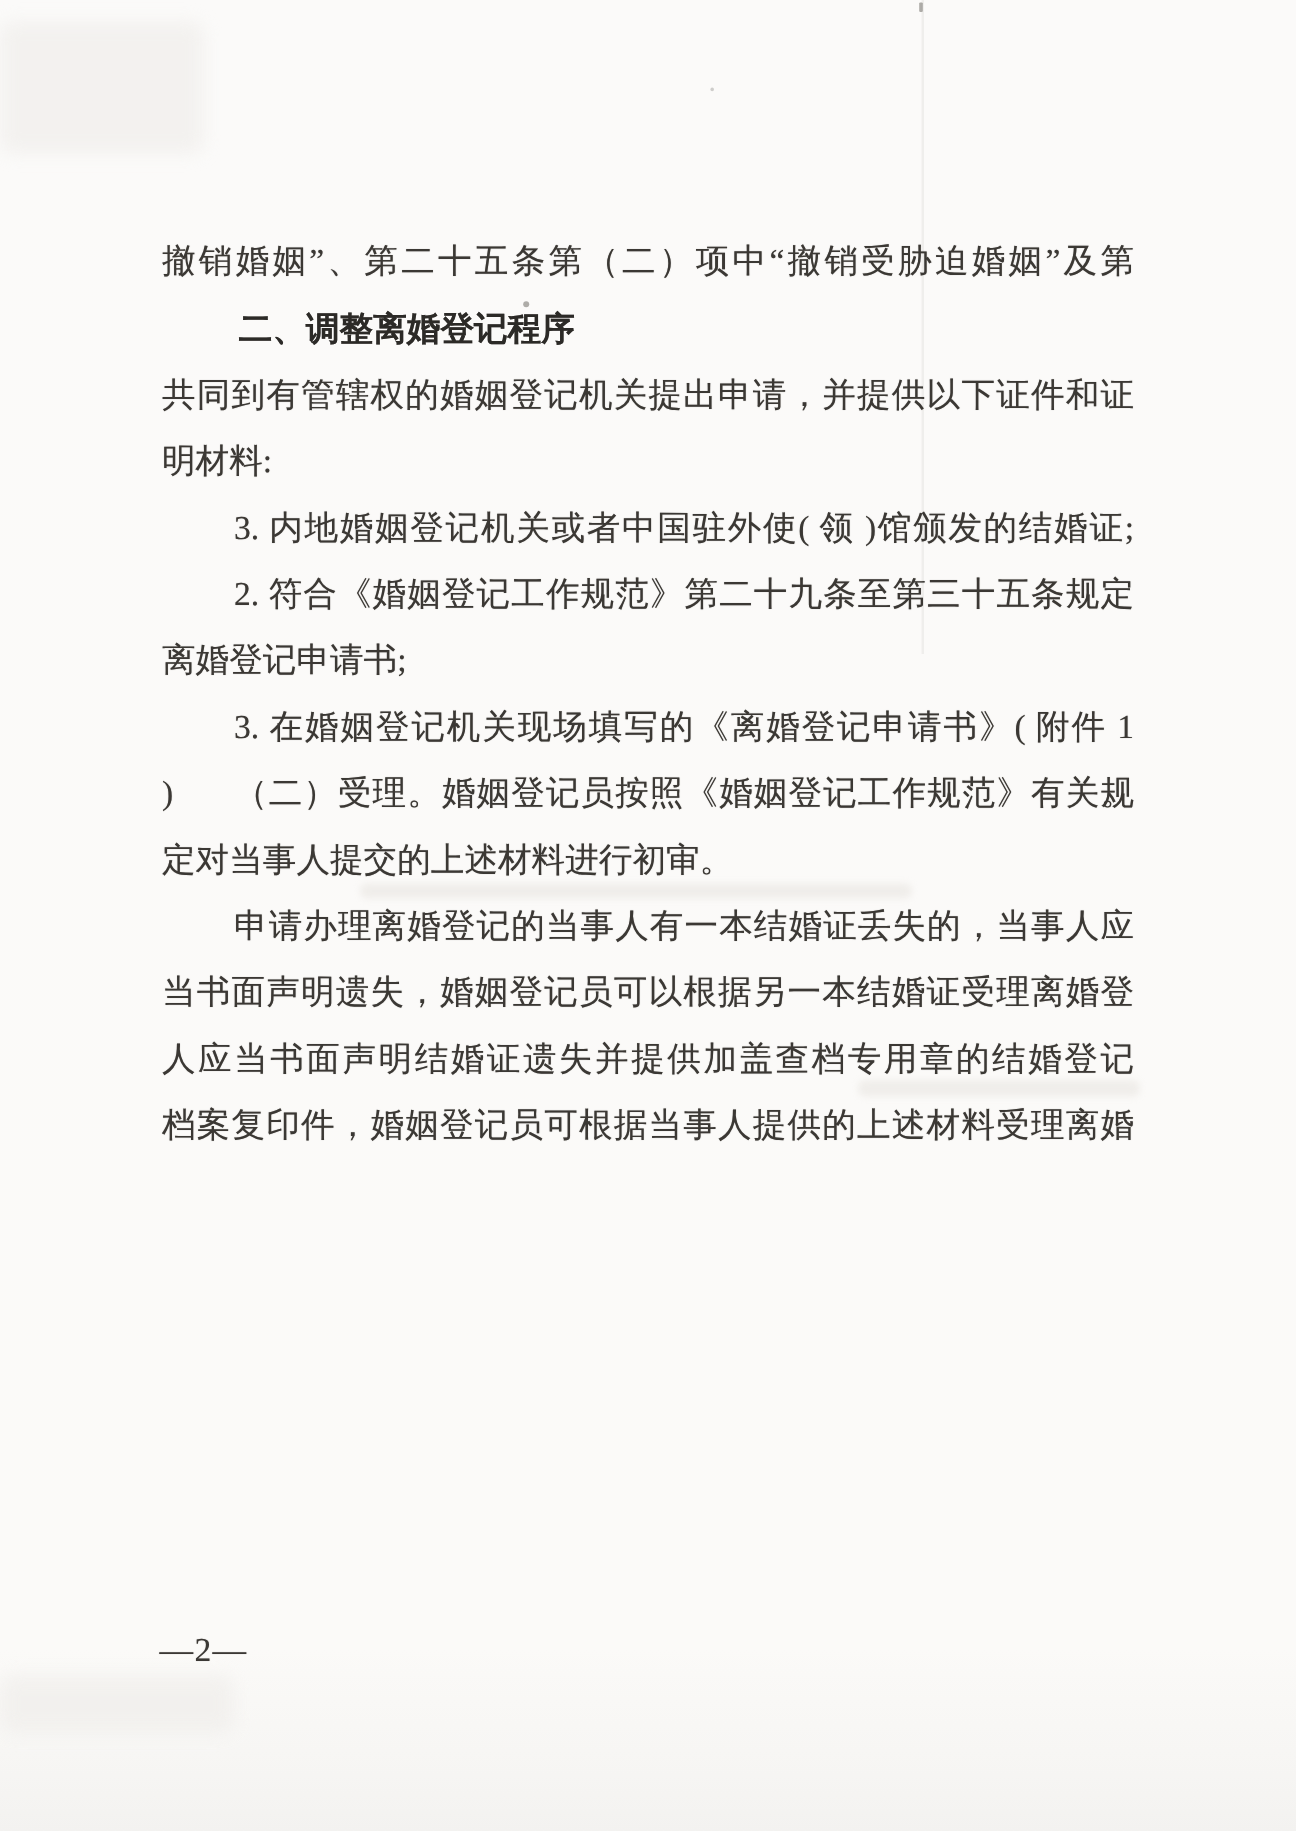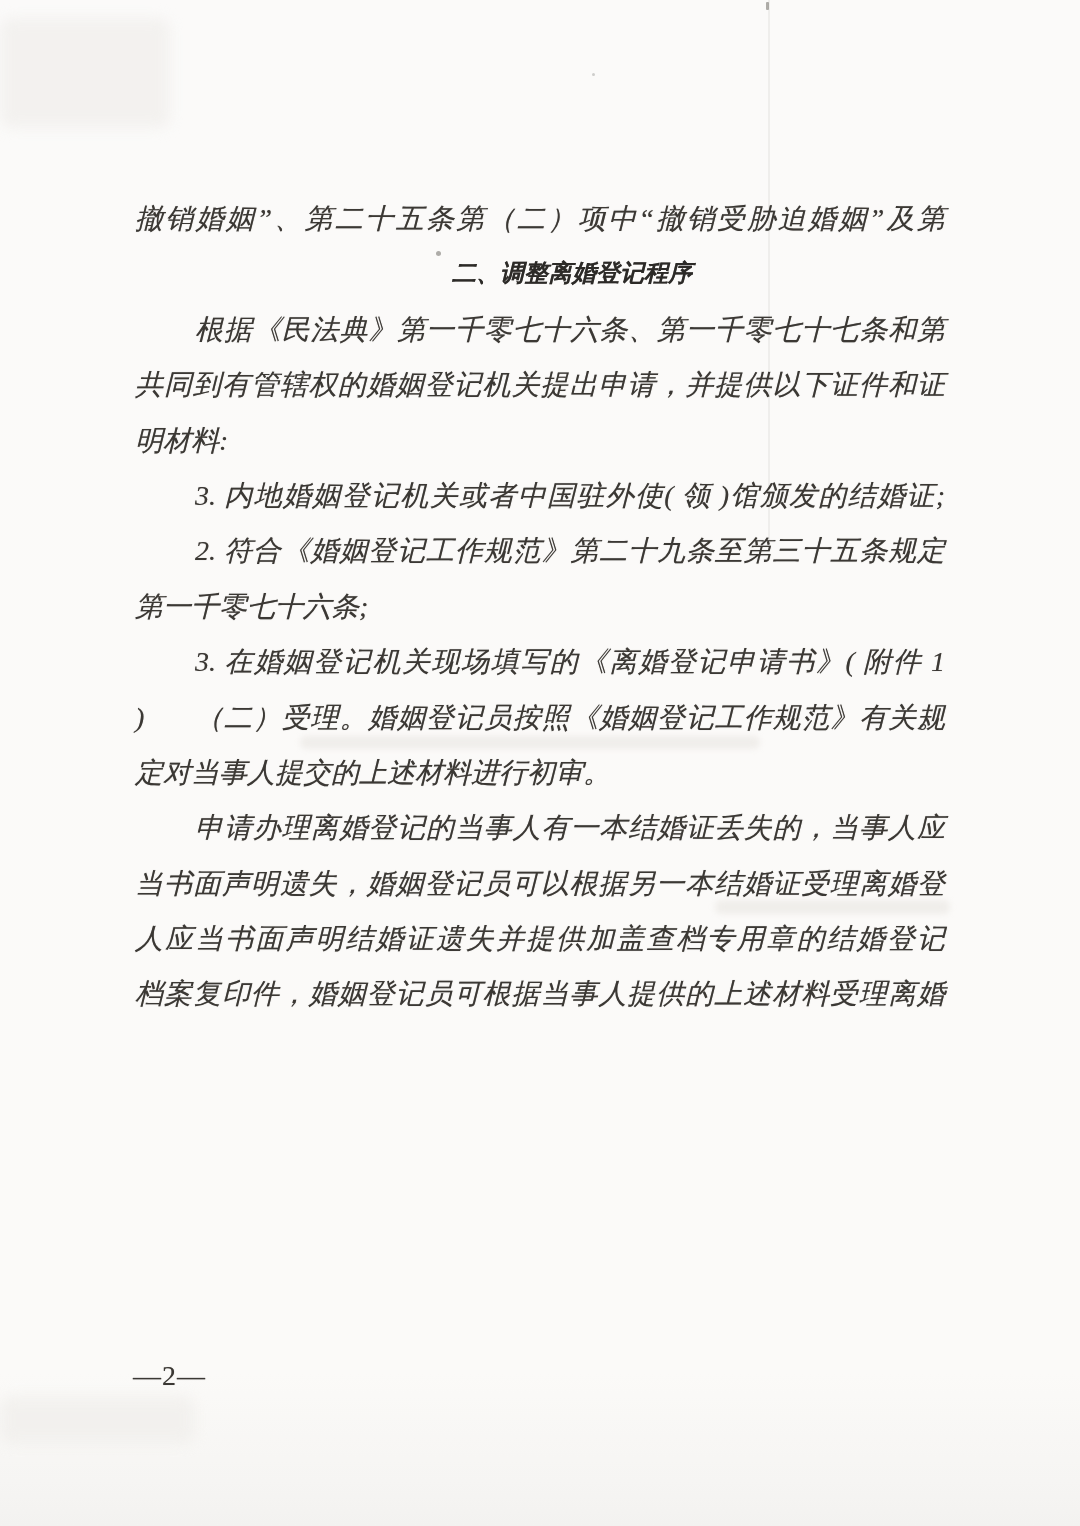--- a/index.html
+++ b/index.html
@@ -22,36 +22,34 @@
     left: 135px;
     top: 191px;
     width: 810px;
   }
   .ln {
     font-size: 28px;
     height: 55.4px;
     line-height: 55.4px;
     white-space: nowrap;
     text-shadow: 0 0 0.7px rgba(62, 58, 54, 0.55);
-    font-style: italic;
   }
   .ln.j {
     white-space: normal;
     text-align: justify;
     text-align-last: justify;
   }
   .ln.ind { text-indent: 60px; }
   .ln.heading {
     font-family: "DejaVu Sans", "Liberation Sans", sans-serif;
     font-weight: bold;
-    font-size: 24px;
+    font-size: 28px;
     color: #2c2a27;
     text-indent: 64px;
     text-shadow: 0 0 0.5px rgba(44, 42, 39, 0.6);
-    text-align: center;
   }
   .page-number {
     position: absolute;
     left: 133px;
     top: 1356px;
     font-size: 28px;
     line-height: 40px;
     letter-spacing: 1px;
     color: #3b3834;
     text-shadow: 0 0 0.7px rgba(62, 58, 54, 0.5);
@@ -91,26 +89,25 @@
   <div class="artifact scan-line" style="left:768px; top:0; height:545px;"></div>
   <div class="artifact ghost-bar" style="left:300px; top:736px; width:460px; height:13px;"></div>
   <div class="artifact ghost-bar" style="left:715px; top:900px; width:235px; height:14px;"></div>
   <div class="artifact speck" style="left:436px; top:251px; width:5px; height:5px;"></div>
   <div class="artifact speck" style="left:766px; top:2px; width:3px; height:8px; border-radius:1px;"></div>
   <div class="artifact speck" style="left:592px; top:73px; width:3px; height:3px; opacity:0.4;"></div>
 
   <main class="content">
     <div class="ln j">撤销婚姻”、第二十五条第（二）项中“撤销受胁迫婚姻”及第</div>
     <div class="ln heading">二、调整离婚登记程序</div>
-    <div class="ln ind j">根据《民法典》第一千零七十六条、第一千零七十七条和第</div>
     <div class="ln j">共同到有管辖权的婚姻登记机关提出申请，并提供以下证件和证</div>
     <div class="ln">明材料:</div>
     <div class="ln ind j">3. 内地婚姻登记机关或者中国驻外使( 领 )馆颁发的结婚证;</div>
     <div class="ln ind j">2. 符合《婚姻登记工作规范》第二十九条至第三十五条规定</div>
-    <div class="ln">第一千零七十六条;</div>
+    <div class="ln">离婚登记申请书;</div>
     <div class="ln ind j">3. 在婚姻登记机关现场填写的《离婚登记申请书》( 附件 1 )。</div>
     <div class="ln ind j">（二）受理。婚姻登记员按照《婚姻登记工作规范》有关规</div>
     <div class="ln">定对当事人提交的上述材料进行初审。</div>
     <div class="ln ind j">申请办理离婚登记的当事人有一本结婚证丢失的，当事人应</div>
     <div class="ln j">当书面声明遗失，婚姻登记员可以根据另一本结婚证受理离婚登</div>
     <div class="ln j">人应当书面声明结婚证遗失并提供加盖查档专用章的结婚登记</div>
     <div class="ln j">档案复印件，婚姻登记员可根据当事人提供的上述材料受理离婚</div>
   </main>
 
   <div class="page-number">—2—</div>

